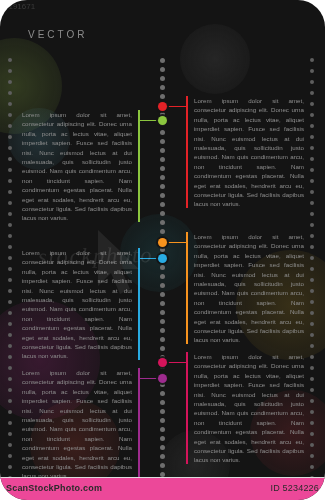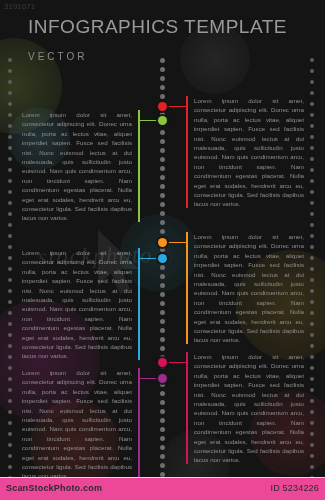--- a/index.html
+++ b/index.html
@@ -6,20 +6,21 @@
   body{
     width:325px;height:500px;
     background:#ffffff;
     font-family:"Liberation Sans", sans-serif;
     overflow:hidden;
     position:relative;
   }
   #stage{
     position:absolute;left:0;top:0;width:325px;height:500px;overflow:hidden;
     background:#141414;
+    border-radius:27px;
   }
   
   .bokeh{position:absolute;border-radius:50%;filter:blur(0.5px);pointer-events:none;}
   
   .header{position:absolute;left:28px;top:16px;width:280px;}
   .title{
     font-size:19px;letter-spacing:0.5px;color:#9a9a9a;font-weight:400;
     font-family:"Liberation Sans", sans-serif;
   }
   .subtitle{
@@ -93,21 +94,20 @@
   <div class="bokeh" style="left:30px;top:400px;width:90px;height:90px;background:radial-gradient(circle,rgba(170,60,50,0.26),rgba(170,60,50,0.04));"></div>
   <div class="bokeh" style="left:180px;top:24px;width:70px;height:70px;background:radial-gradient(circle,rgba(60,60,60,0.45),rgba(60,60,60,0.05));"></div>
   <div class="bokeh" style="left:236px;top:250px;width:110px;height:110px;background:radial-gradient(circle,rgba(200,160,40,0.20),rgba(200,160,40,0.03));"></div>
   <div class="bokeh" style="left:250px;top:390px;width:86px;height:86px;background:radial-gradient(circle,rgba(180,50,60,0.22),rgba(180,50,60,0.03));"></div>
   <div class="bokeh" style="left:120px;top:214px;width:78px;height:78px;background:radial-gradient(circle,rgba(40,120,130,0.22),rgba(40,120,130,0.03));"></div>
   <div class="bokeh" style="left:160px;top:430px;width:70px;height:70px;background:radial-gradient(circle,rgba(60,60,60,0.40),rgba(60,60,60,0.04));"></div>
 
   <div class="topnum">3191671</div>
 
   <div class="header">
-    <div class="title">INFOGRAPHICS TEMPLATE</div>
     <div class="subtitle">VECTOR</div>
   </div>
 
   <div class="spine" id="spine">
       <div class="dot" style="top: 0px;"></div>
       <div class="dot" style="top: 9px;"></div>
       <div class="dot" style="top: 18px;"></div>
       <div class="dot" style="top: 27px;"></div>
       <div class="dot" style="top: 36px;"></div>
       <div class="dot" style="top: 45px;"></div>

